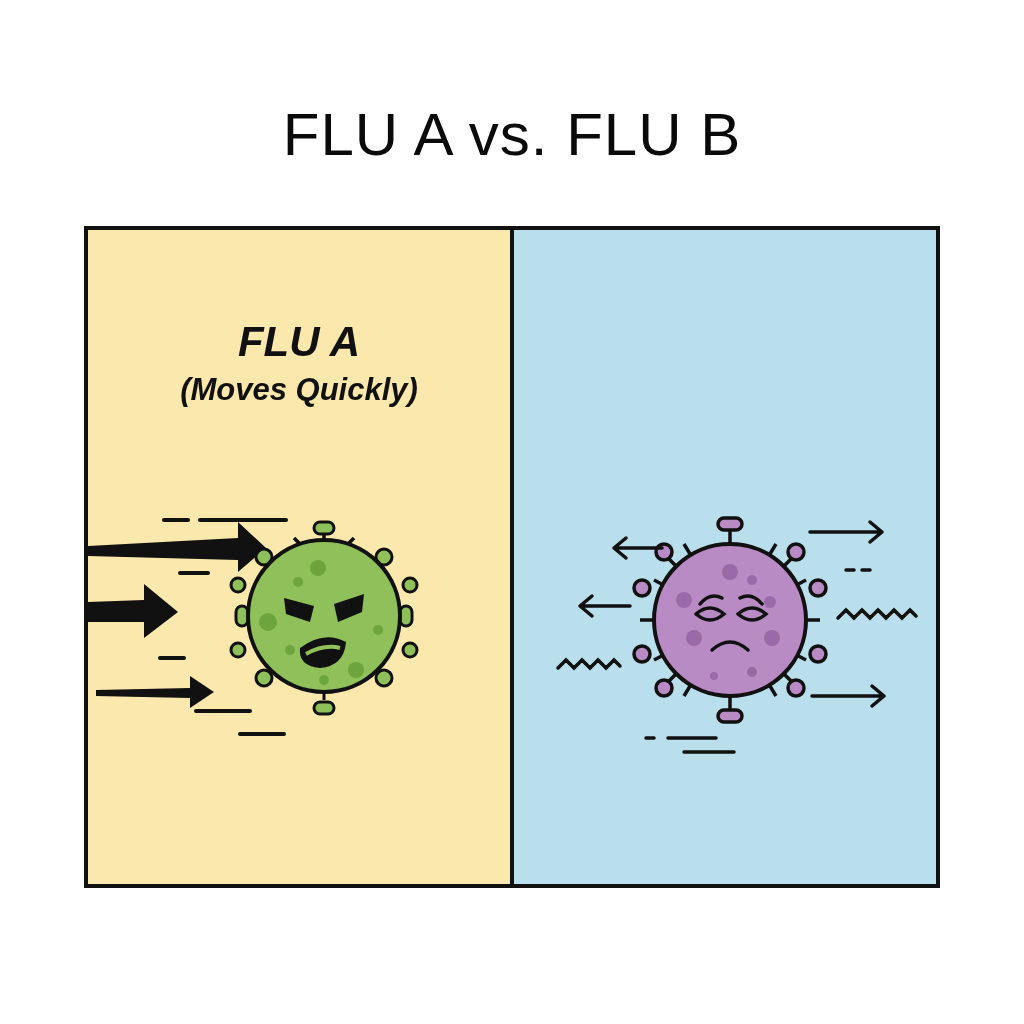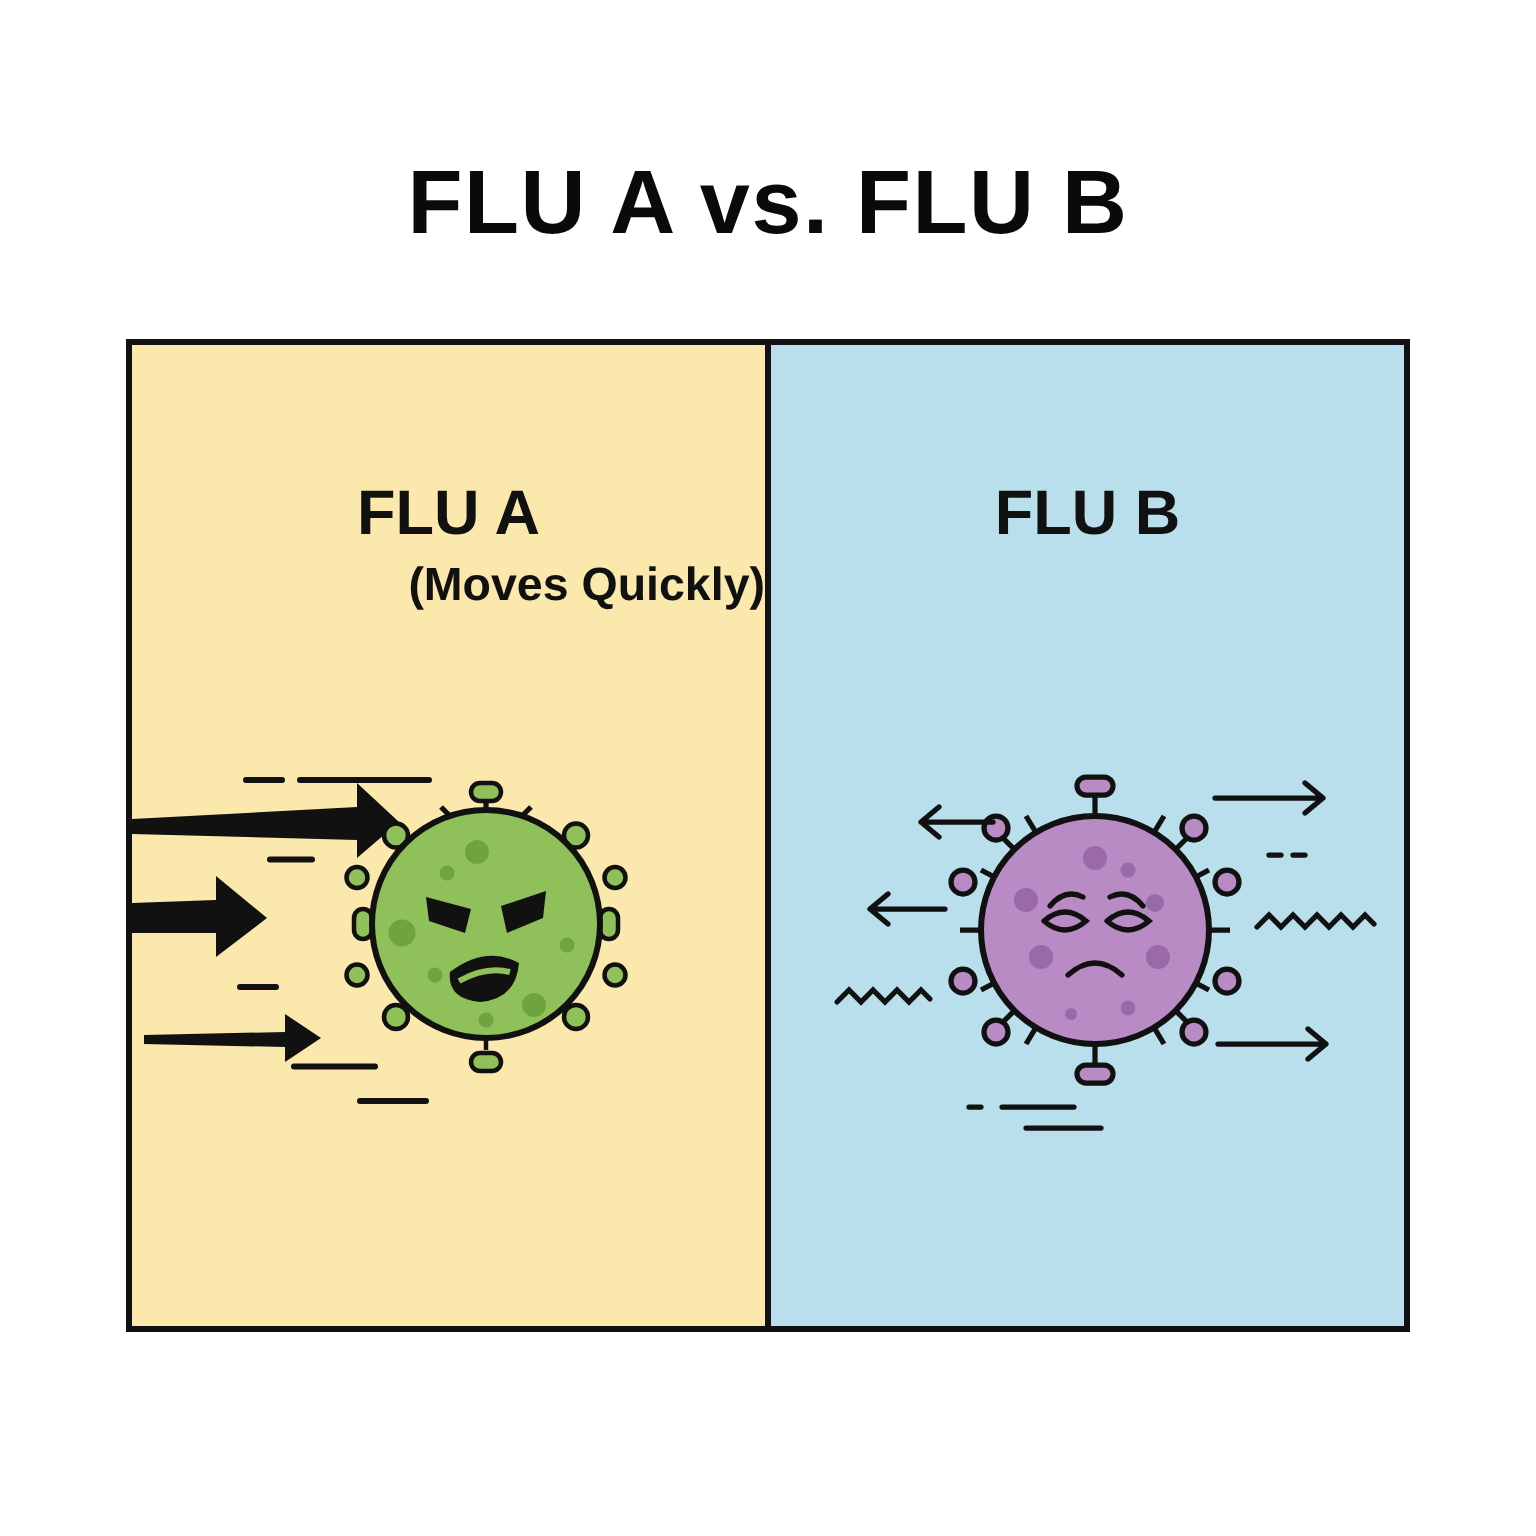--- a/index.html
+++ b/index.html
@@ -1,23 +1,23 @@
 <!DOCTYPE html>
 <html><head>
 <meta charset="utf-8">
 <style>
   html, body { margin: 0; padding: 0; background: #ffffff; }
   body { width: 1024px; height: 1024px; position: relative; overflow: hidden; font-family: "Liberation Sans", sans-serif; }
-  .title { position: absolute; top: 100px; left: 0; width: 1024px; text-align: center; font-size: 60px; font-weight: bold; color: #0a0a0a; letter-spacing: 1px; }
+  .title { position: absolute; top: 100px; left: 0; width: 1024px; text-align: center; font-size: 60px; font-weight: normal; color: #0a0a0a; letter-spacing: 1px; }
   .frame { position: absolute; left: 84px; top: 226px; width: 856px; height: 662px; border: 4px solid #111; box-sizing: border-box; display: flex; }
-  .panel { position: relative; height: 100%; box-sizing: border-box; }
+  .panel { position: relative; height: 100%; box-sizing: border-box; font-style: italic; }
   .panel-a { width: 426px; background: #fbe8ad; border-right: 4px solid #111; }
   .panel-b { flex: 1; background: #b9dfec; }
   .ptitle { position: absolute; top: 88px; width: 100%; text-align: center; font-size: 42px; font-weight: bold; color: #111; }
-  .psub { position: absolute; top: 142px; width: 100%; text-align: right; font-size: 31px; font-weight: bold; color: #111; }
+  .psub { position: absolute; top: 142px; width: 100%; text-align: center; font-size: 31px; font-weight: bold; color: #111; }
   svg { position: absolute; left: 0; top: 0; }
 </style>
 </head>
 <body>
 
 <div class="title">FLU A vs. FLU B</div>
 
 <div class="frame">
   <div class="panel panel-a">
     <div class="ptitle">FLU A</div>
@@ -73,21 +73,20 @@
       </g>
       <g fill="#111">
         <polygon points="196,368 226,376 222,392 198,384"></polygon>
         <polygon points="276,364 246,374 250,392 274,382"></polygon>
         <path d="M212 418 Q236 400 258 412 Q256 436 232 438 Q210 436 212 418 Z"></path>
       </g>
       <path d="M218 424 Q236 414 252 418" stroke="#8fc05a" stroke-width="4" fill="none"></path>
     </svg>
   </div>
   <div class="panel panel-b">
-    <div class="ptitle">FLU B</div>
     <svg width="426" height="654" viewBox="0 0 426 654">
       <g stroke="#111" stroke-width="3.5" fill="#b88bc4">
         <line x1="216" y1="300" x2="216" y2="480"></line>
         <line x1="126" y1="390" x2="306" y2="390"></line>
         <line x1="152" y1="326" x2="280" y2="454"></line>
         <line x1="280" y1="326" x2="152" y2="454"></line>
         <line x1="170" y1="314" x2="262" y2="466"></line>
         <line x1="262" y1="314" x2="170" y2="466"></line>
         <line x1="140" y1="350" x2="292" y2="430"></line>
         <line x1="292" y1="350" x2="140" y2="430"></line>

